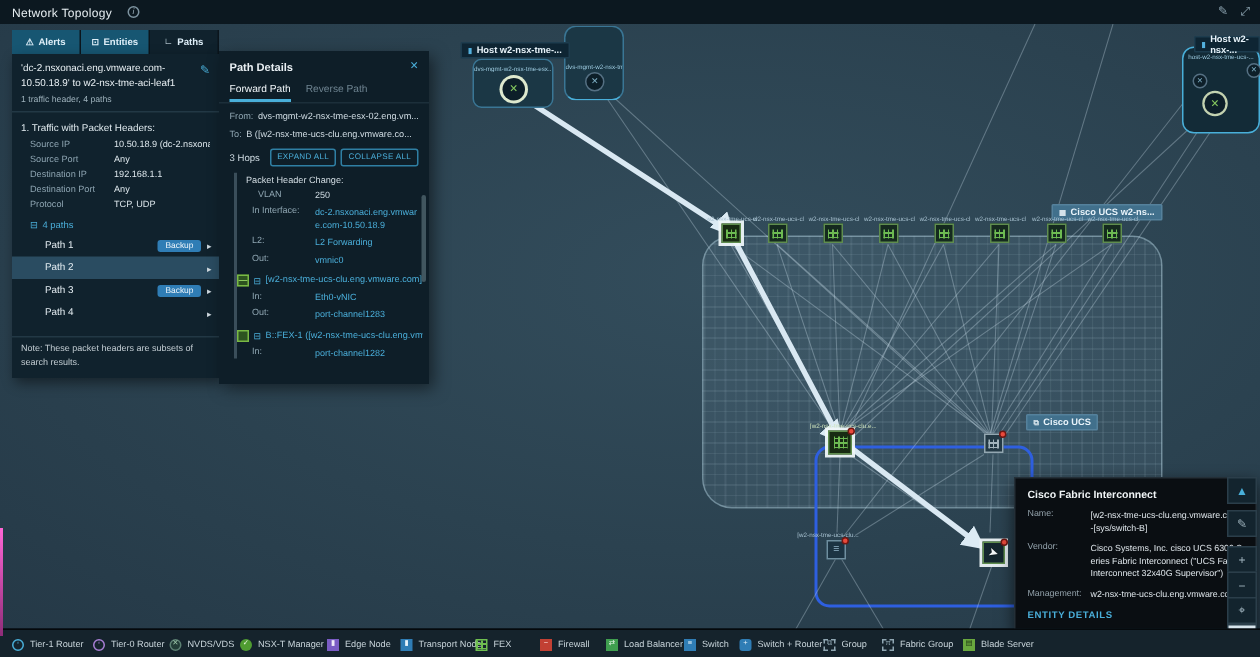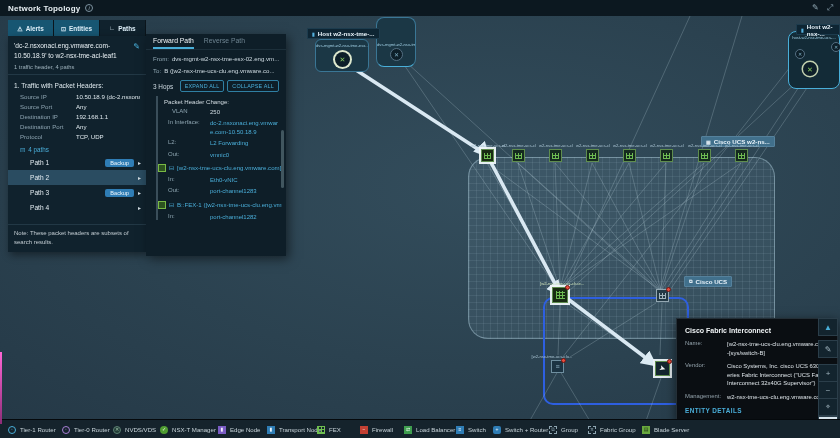--- a/index.html
+++ b/index.html
@@ -2,21 +2,21 @@
 <html><head>
 <meta charset="utf-8">
 <style>
   * { margin:0; padding:0; box-sizing:border-box; }
   html,body { background:#0a141b; }
   body { font-family:"Liberation Sans", sans-serif; }
   .stage { position:relative; width:840px; height:438px; overflow:hidden; background:#0c1820; }
 
   
   .hdr { position:absolute; left:0; top:0; width:840px; height:16px; z-index:40; }
-  .hdr-title { position:absolute; left:8px; top:4px; font-size:8px; font-weight:bold; color:#e7eef2; letter-spacing:.2px; }
+  .hdr-title { position:absolute; left:8px; top:4px; font-size:8px; font-weight:normal; color:#e7eef2; letter-spacing:.2px; }
   .hdr-info { position:absolute; left:85px; top:4px; width:8px; height:8px; border:1px solid #7d93a0; border-radius:50%; color:#9fb2bd; font-size:5.5px; text-align:center; line-height:7px; font-style:italic; }
   .hdr-ic { position:absolute; top:3px; font-size:8px; color:#8fa6b3; cursor:pointer; }
   .hdr-edit { left:812px; }
   .hdr-expand { left:827px; }
 
   
   .canvas { position:absolute; left:0; top:16px; width:840px; height:403px; background:radial-gradient(ellipse at 58% 42%, #334d5c 0%, #2b4250 55%, #253947 100%); z-index:1; }
   .fabric-rect { position:absolute; left:468px; top:141px; width:307px; height:182px; border-radius:20px; border:1px solid rgba(165,195,210,.5);
       background-color:rgba(120,152,170,.16);
       background-image:repeating-linear-gradient(0deg, rgba(195,220,232,.09) 0 1px, transparent 1px 7px),
@@ -353,20 +353,24 @@
       <span class="ch">▸</span>
     </div>
     <div class="prow">
       <span class="pl">Path 4</span>
       <span class="ch">▸</span>
     </div>
     <div class="lnote">Note: These packet headers are subsets of search results.</div>
   </div>
 
   <div class="dpanel">
+    <div class="dtitle-row">
+      <span class="dtitle">Path Details</span>
+      <span class="dclose">✕</span>
+    </div>
     <div class="dtabs">
       <span class="dtab on">Forward Path</span>
       <span class="dtab off">Reverse Path</span>
     </div>
     <div class="dft">
       <span class="k">From:</span>
       <span class="v">dvs-mgmt-w2-nsx-tme-esx-02.eng.vm...</span>
     </div>
     <div class="dft">
       <span class="k">To:</span>

